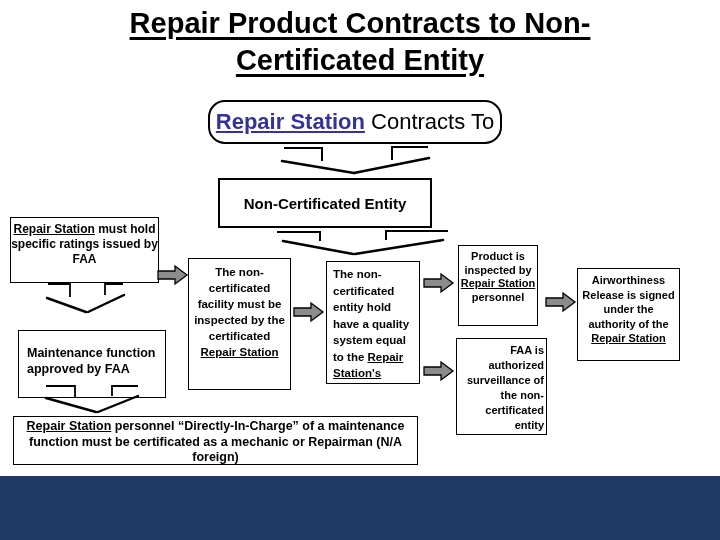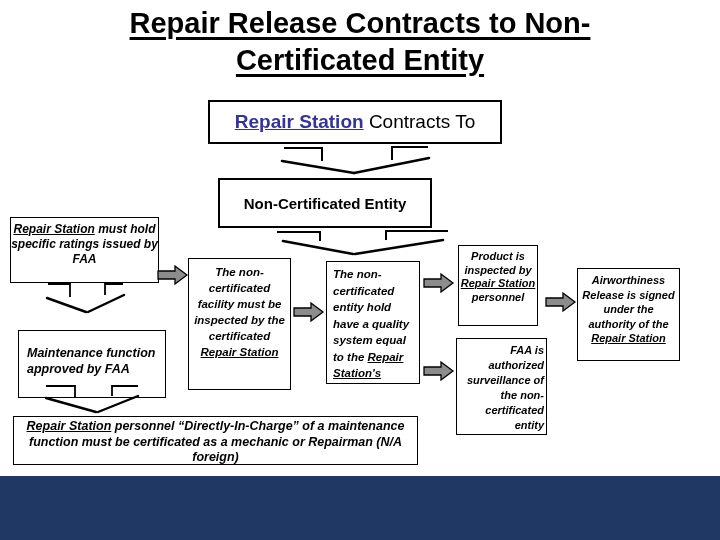--- a/index.html
+++ b/index.html
@@ -10,24 +10,24 @@
   }
   .slide{position:absolute;inset:0;}
 
   
   .title{position:absolute;top:5px;left:0;width:720px;text-align:center;
     font-weight:bold;font-size:29px;line-height:37px;color:#000;}
   .title .tl{text-decoration:underline;text-decoration-thickness:2.5px;text-underline-offset:4px;}
 
   
   .box{position:absolute;background:#fff;border:2px solid #000;box-sizing:border-box;}
-  .thin{border-width:1.5px;font-style:italic;}
+  .thin{border-width:1.5px;}
 
   .box-contracts{left:208px;top:100px;width:294px;height:44px;display:flex;
-    align-items:center;justify-content:center;font-size:19px;}
+    align-items:center;justify-content:center;font-size:22px;border-radius:17px;}
   .hl-navy{color:#333399;font-weight:bold;text-decoration:underline;}
   .hl{text-decoration:underline;}
 
   .box-entity{left:218px;top:178px;width:214px;height:50px;display:flex;
     align-items:center;justify-content:center;font-weight:bold;font-size:15px;}
 
   .box-ratings{left:10px;top:217px;width:149px;height:66px;font-weight:bold;
     font-size:12px;text-align:center;padding-top:4px;line-height:15px;}
 
   .box-maintenance{left:18px;top:330px;width:148px;height:68px;font-weight:bold;
@@ -55,21 +55,21 @@
 
   
   .footer-bar{position:absolute;left:0;top:476px;width:720px;height:64px;background:#1f3864;}
 </style>
 </head>
 <body>
 
 <div class="slide">
 
   <div class="title">
-    <span class="tl">Repair Release Contracts to Non-</span><br>
+    <span class="tl">Repair Product Contracts to Non-</span><br>
     <span class="tl">Certificated Entity</span>
   </div>
 
   <div class="box box-contracts">
     <span><span class="hl-navy">Repair Station</span><span> Contracts To</span></span>
   </div>
 
   <svg class="arrow-svg" style="left:278px;top:144px;" width="164" height="34" viewBox="0 0 164 34">
     <path d="M 6 4 H 44 V 17" fill="none" stroke="#000" stroke-width="2"></path>
     <path d="M 4 17 L 76 29" fill="none" stroke="#000" stroke-width="2.6" stroke-linecap="round"></path>

